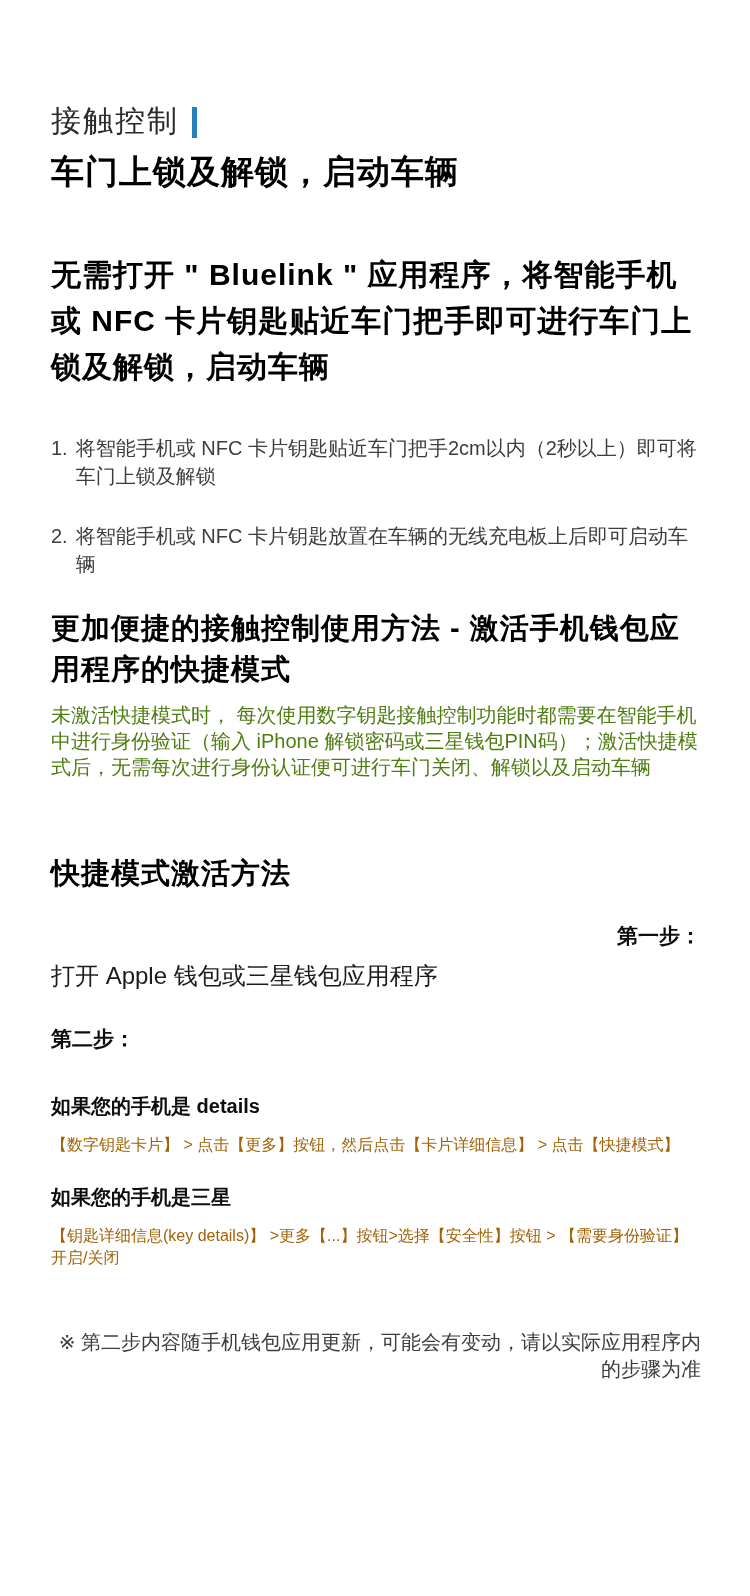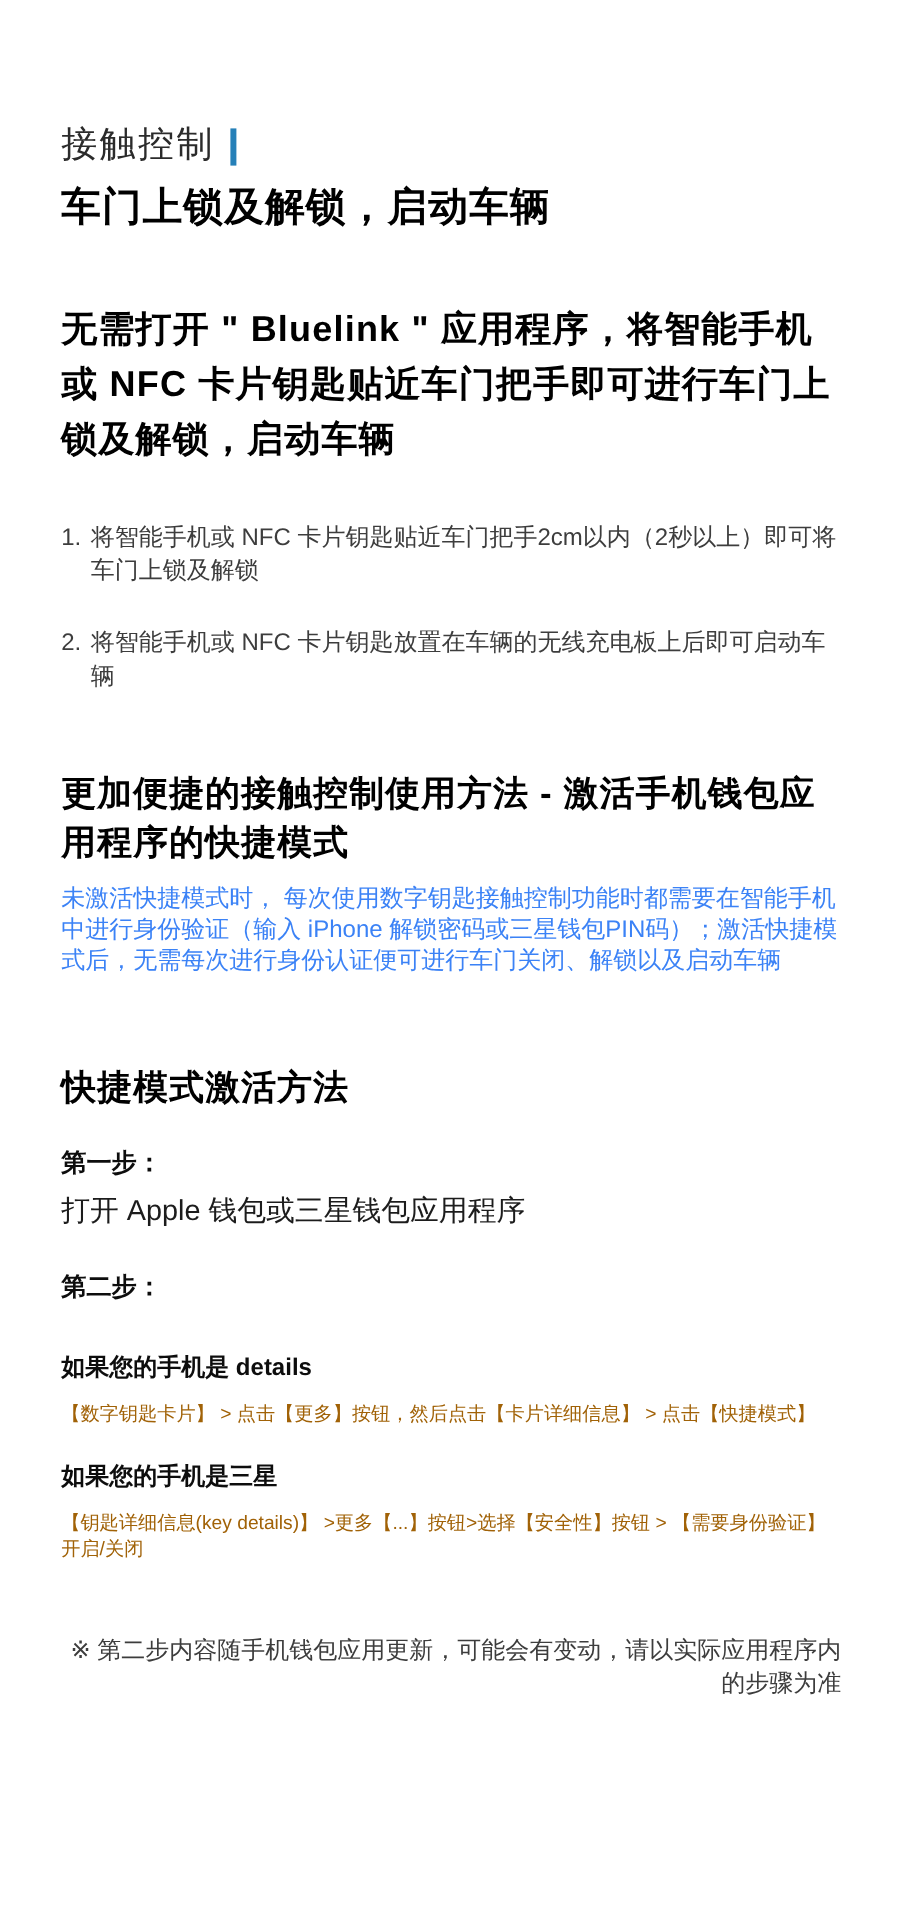--- a/index.html
+++ b/index.html
@@ -75,37 +75,37 @@
   }
   .list-text { flex: 1 1 auto; }
   
   .section-heading {
     font-size: 29px;
     font-weight: 700;
     color: #000000;
     line-height: 1.38;
     letter-spacing: 1px;
   }
-  .convenience-heading { margin-top: 64px; }
+  .convenience-heading { margin-top: 30px; }
   .convenience-body {
     margin-top: 13px;
     font-size: 20px;
     font-weight: 400;
-    color: #3b82f6;
+    color: #4d7c0f;
     line-height: 1.32;
   }
   .activation-heading { margin-top: 72px; }
   
   .step-label {
     font-size: 21px;
     font-weight: 700;
     color: #0d0d0d;
     line-height: 1.3;
   }
-  .step1-label { margin-top: 29px; }
+  .step1-label { margin-top: 29px; text-align: right; }
   .step1-text {
     margin-top: 11px;
     font-size: 24px;
     font-weight: 500;
     color: #1c1c1c;
     line-height: 1.3;
   }
   .step2-label { margin-top: 34px; }
   .phone-label {
     font-size: 20px;

